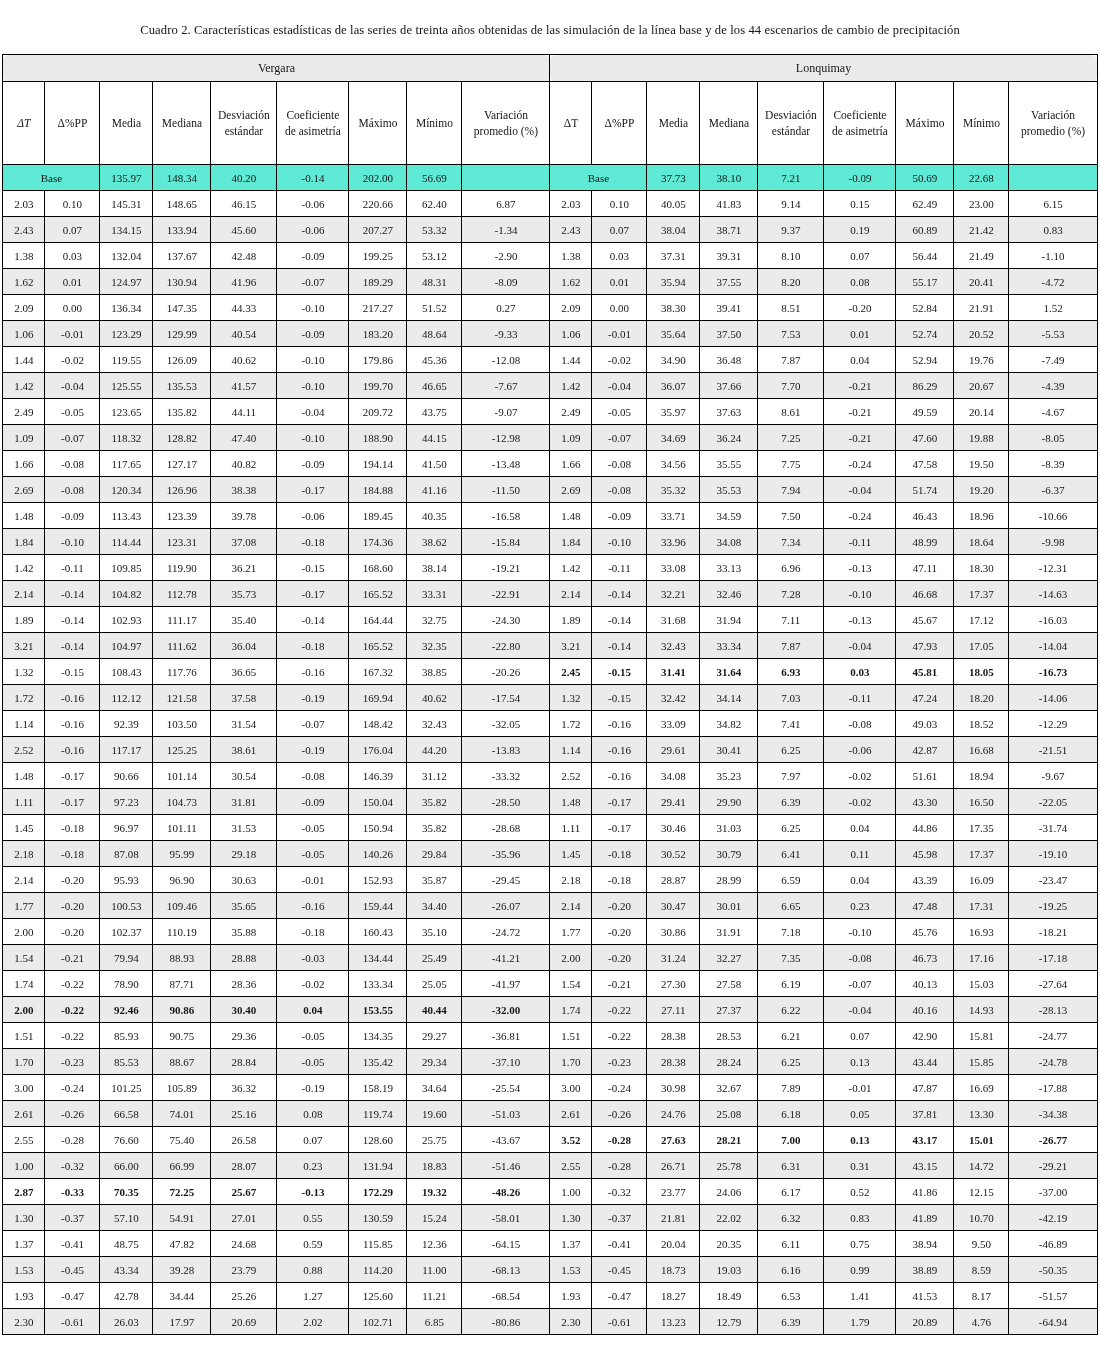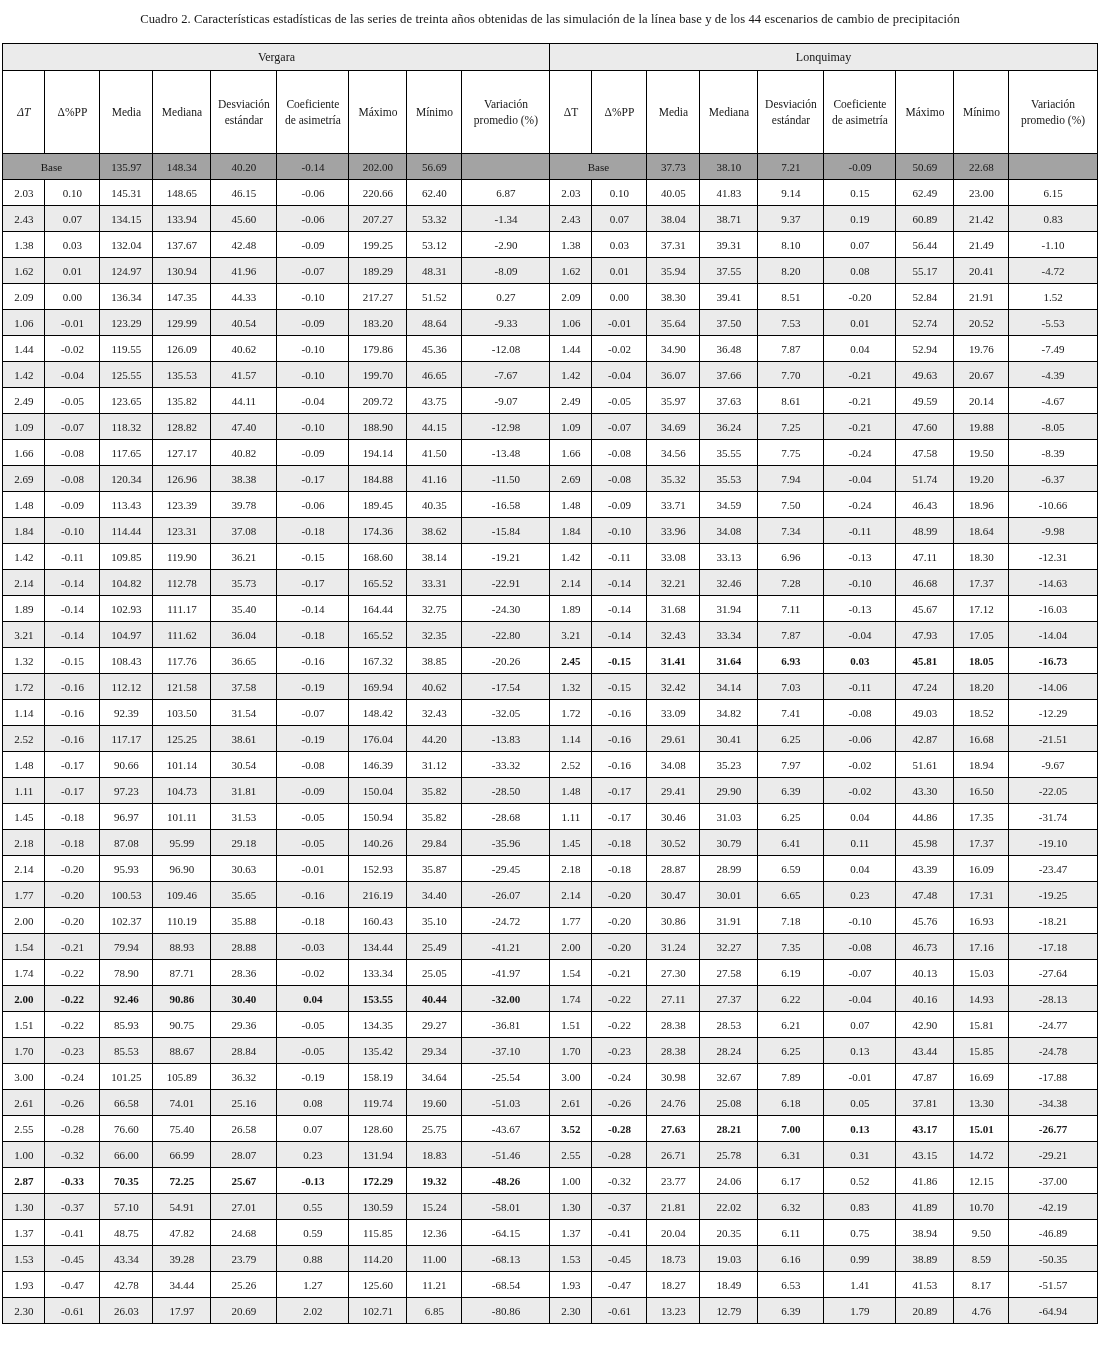--- a/index.html
+++ b/index.html
@@ -1,22 +1,22 @@
 <!DOCTYPE html>
 <html><head>
 <meta charset="utf-8">
 <style>
   html,body{margin:0;padding:0;background:#fff;}
   body{width:1100px;height:1352px;font-family:"Liberation Serif","DejaVu Serif",serif;color:#161616;overflow:hidden;}
-  .title{ text-align:center;padding:8px 30px 0 30px;font-size:12.6px;line-height:23px;letter-spacing:.1px;}
+  .title{ text-align:center;padding:19px 30px 0 30px;font-size:12.6px;line-height:23px;letter-spacing:.1px;}
   table{border-collapse:collapse;table-layout:fixed;width:1094px;margin:12px auto 0 auto;}
   th,td{border:1px solid #000;text-align:center;vertical-align:middle;font-weight:normal;font-size:11px;padding:0 1px;overflow:hidden;}
-  tr.banner th{height:26px;background:#ebebeb;font-size:12px;}
+  tr.banner th{height:26px;background:#ebebeb;font-size:12px;border-radius:6px;}
   tr.colheads th{height:82px;background:#fff;font-size:11.5px;line-height:16px;padding:0 3px;}
-  tr.base td{height:25px;background:#a3a3a3;margin-top:16px;}
+  tr.base td{height:25px;background:#5eead4;margin-top:16px;}
   tbody td{height:25px;}
   tbody tr.shade td{background:#ebebeb;}
   td.b{font-weight:bold;}
   th.it{font-style:italic;}
 </style>
 </head>
 <body>
 
 <div class="title">
   <span>Cuadro 2. Características estadísticas de las series de treinta años obtenidas de las simulación de la línea base y de los 44 escenarios de cambio de precipitación</span><br>
@@ -237,21 +237,21 @@
         <td>-0.10</td>
         <td>199.70</td>
         <td>46.65</td>
         <td>-7.67</td>
         <td>1.42</td>
         <td>-0.04</td>
         <td>36.07</td>
         <td>37.66</td>
         <td>7.70</td>
         <td>-0.21</td>
-        <td>49.63</td>
+        <td>86.29</td>
         <td>20.67</td>
         <td>-4.39</td>
       </tr>
       <tr>
         <td>2.49</td>
         <td>-0.05</td>
         <td>123.65</td>
         <td>135.82</td>
         <td>44.11</td>
         <td>-0.04</td>
@@ -628,21 +628,21 @@
         <td>16.09</td>
         <td>-23.47</td>
       </tr>
       <tr class="shade">
         <td>1.77</td>
         <td>-0.20</td>
         <td>100.53</td>
         <td>109.46</td>
         <td>35.65</td>
         <td>-0.16</td>
-        <td>216.19</td>
+        <td>159.44</td>
         <td>34.40</td>
         <td>-26.07</td>
         <td>2.14</td>
         <td>-0.20</td>
         <td>30.47</td>
         <td>30.01</td>
         <td>6.65</td>
         <td>0.23</td>
         <td>47.48</td>
         <td>17.31</td>

